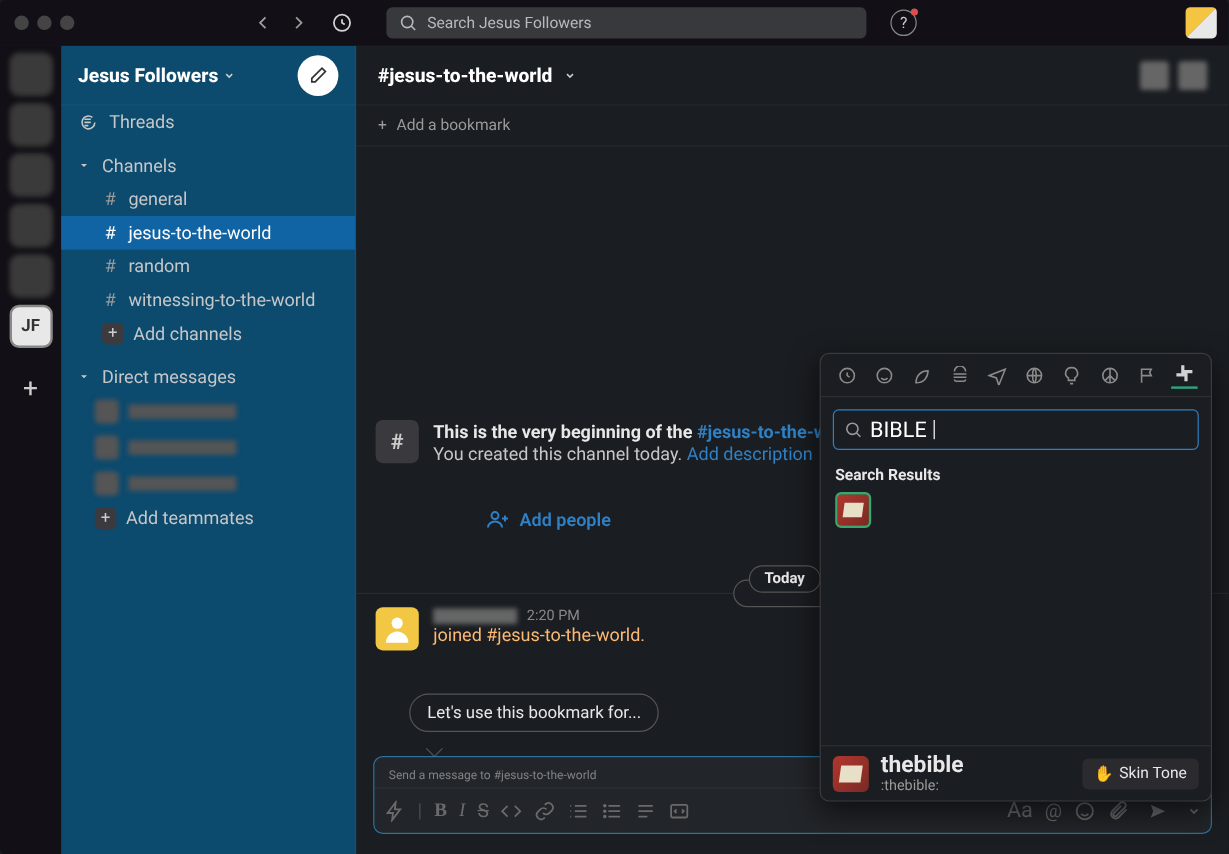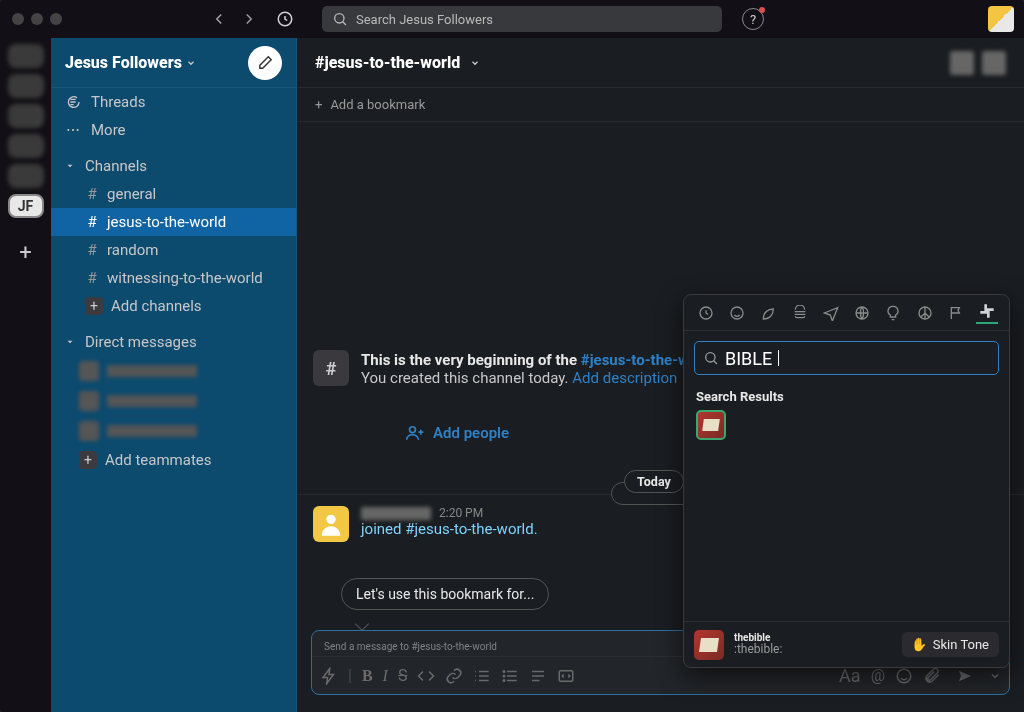--- a/index.html
+++ b/index.html
@@ -11,21 +11,21 @@
   .nav-arrows { margin-left:140px; display:flex; gap:12px; color:#a0a0a0; }
   .svg-ico { width:18px; height:18px; fill:none; stroke:currentColor; stroke-width:2; }
   .clock-ico { margin-left:10px; }
   .searchbar { margin-left:20px; width:400px; height:26px; background:#37393d; border-radius:5px; display:flex; align-items:center; padding:0 10px; color:#b9b9b9; font-size:13px; gap:8px; }
   .help { width:22px; height:22px; border:1.5px solid #888; border-radius:50%; display:flex; align-items:center; justify-content:center; color:#ccc; font-size:13px; position:relative; margin-left:12px; }
   .help::after { content:""; position:absolute; width:6px; height:6px; background:#d94f4f; border-radius:50%; top:-2px; right:-2px; }
   .avatar-sm { width:26px; height:26px; border-radius:4px; background:linear-gradient(135deg,#f4c542 50%, #e8e8e8 50%); position:absolute; right:10px; }
   .body { flex:1; display:flex; min-height:0; }
   
   .rail { width:51px; background:#121016; display:flex; flex-direction:column; align-items:center; padding-top:6px; gap:6px; }
-  .rail-item { width:36px; height:24px; border-radius:8px; background:#3a3a3a; }
+  .rail-item { width:36px; height:36px; border-radius:8px; background:#3a3a3a; }
   .rail-item.blur { filter:blur(2px); }
   .rail-item.jf { background:#e8e8e8; color:#333; font-weight:700; display:flex; align-items:center; justify-content:center; font-size:14px; border:2px solid #888; }
   .rail-plus { width:36px; height:36px; display:flex; align-items:center; justify-content:center; color:#ccc; font-size:22px; margin-top:10px; }
   
   .sidebar { width:246px; background:#0c4a6e; display:flex; flex-direction:column; border-right:1px solid rgba(255,255,255,.06); }
   .ws-head { height:50px; display:flex; align-items:center; justify-content:space-between; padding:0 14px; border-bottom:1px solid rgba(255,255,255,.06); }
   .ws-name { font-weight:800; font-size:16px; color:#fff; }
   .compose { width:34px; height:34px; border-radius:50%; background:#fff; color:#333; display:flex; align-items:center; justify-content:center; }
   .side-row { height:28px; display:flex; align-items:center; padding:0 14px; gap:10px; font-size:15px; color:#c7c7c8; }
   .side-row.section { font-weight:400; margin-top:8px; }
@@ -55,21 +55,21 @@
   .addpeople { margin-top:36px; margin-left:44px; color:#2f81c7; font-weight:600; font-size:15px; display:flex; align-items:center; gap:8px; }
   .divider { position:absolute; left:0; right:0; top:372px; border-top:1px solid rgba(255,255,255,.06); text-align:center; }
   .divider span { position:relative; top:-12px; background:#1a1d21; border:1px solid #555; border-radius:14px; padding:3px 12px; font-size:12.5px; font-weight:700; color:#e8e8e8; }
   .msg { position:absolute; left:16px; top:384px; display:flex; gap:12px; right:16px; }
   .msg-av { width:36px; height:36px; border-radius:6px; background:#f2c744; display:flex; align-items:center; justify-content:center; }
   .msg-av svg { fill:#fff; width:28px; height:28px; }
   .msg-body { font-size:15px; }
   .msg-head { display:flex; align-items:center; gap:8px; }
   .uname { width:70px; height:13px; background:#666; filter:blur(2px); }
   .ts { font-size:12px; color:#888; }
-  .msg-text { color:#7dd3fc; }
+  .msg-text { color:#fdba74; }
   .sugg { position:absolute; left:44px; top:456px; display:flex; gap:10px; }
   .sugg-btn { border:1px solid #555; border-radius:22px; padding:7px 14px; font-size:14px; color:#e8e8e8; background:#1a1d21; }
   .sugg-tail { position:absolute; left:60px; top:497px; width:10px; height:10px; border-left:1px solid #555; border-bottom:1px solid #555; transform:rotate(-45deg); background:#1a1d21; }
   
   .composer-wrap { position:absolute; left:14px; right:14px; top:508px; }
   .composer { border:1px solid #2f6f9d; border-radius:8px; background:#222529; }
   .comp-in { padding:10px 12px 4px; font-size:10px; color:#818385; }
   .comp-tb { height:38px; border-top:1px solid rgba(255,255,255,.05); display:flex; align-items:center; padding:0 8px; gap:10px; color:#6a6a6a; }
   .comp-tb .spacer { flex:1; }
   .comp-tb .send { width:28px; height:24px; border-radius:4px; display:flex; align-items:center; justify-content:center; color:#6a6a6a; }
@@ -83,21 +83,21 @@
   .cursor { display:inline-block; width:1px; height:16px; background:#fff; animation:bl 1s steps(1) infinite; vertical-align:middle; }
   @keyframes bl { 50% { opacity:0;} }
   .sr-label { padding:4px 12px 6px; font-size:13px; font-weight:700; color:#e8e8e8; }
   .sr-grid { padding:0 12px; display:flex; gap:6px; }
   .sr-item { width:30px; height:30px; border:2px solid #3aa76d; border-radius:5px; background:linear-gradient(135deg,#b1372f,#7a2a24); display:flex; align-items:center; justify-content:center; }
   .sr-item span { width:16px; height:12px; background:#e8dfc9; transform:skew(-8deg); }
   .emoji-foot { margin-top:auto; height:46px; border-top:1px solid #2f2f33; display:flex; align-items:center; padding:0 10px; gap:10px; }
   .ef-av { width:30px; height:30px; border-radius:5px; background:linear-gradient(135deg,#b1372f,#7a2a24); display:flex; align-items:center; justify-content:center; }
   .ef-av span { width:18px; height:14px; background:#e8dfc9; transform:skew(-8deg); }
   .ef-txt { display:flex; flex-direction:column; line-height:1.1; }
-  .ef-name { font-weight:700; font-size:10px; color:#e8e8e8; }
+  .ef-name { font-weight:700; font-size:19px; color:#e8e8e8; }
   .ef-code { font-size:12px; color:#9a9a9a; }
   .skin { margin-left:auto; background:#2b2b2f; border-radius:5px; padding:5px 10px; font-size:13px; color:#e8e8e8; display:flex; align-items:center; gap:5px; }
   
   .ico16 { width:16px; height:16px; }
   .muted { color:#9a9a9a; }
 </style>
 </head>
 <body>
 
 <div class="root">
@@ -158,28 +158,20 @@
         </div>
       </div>
 
       <div class="side-row hover">
         <svg class="ico16" viewBox="0 0 24 24" fill="none" stroke="currentColor" stroke-width="2">
             <path d="M21 12a8 8 0 11-3-6.2"></path>
             <path d="M8 12h8M8 8h8M8 16h5"></path>
           </svg>
         <span>Threads</span>
       </div>
-      <div class="side-row hover">
-        <svg class="ico16" viewBox="0 0 24 24" fill="currentColor">
-            <circle cx="5" cy="12" r="1.6"></circle>
-            <circle cx="12" cy="12" r="1.6"></circle>
-            <circle cx="19" cy="12" r="1.6"></circle>
-          </svg>
-        <span>More</span>
-      </div>
 
       <div class="side-row section">
         <svg class="caret-sm" viewBox="0 0 24 24" fill="currentColor">
             <path d="M6 9l6 6 6-6z"></path>
           </svg>
         <span>Channels</span>
       </div>
       <div class="sub">
           <span class="hash">#</span>
           <span>general</span>

